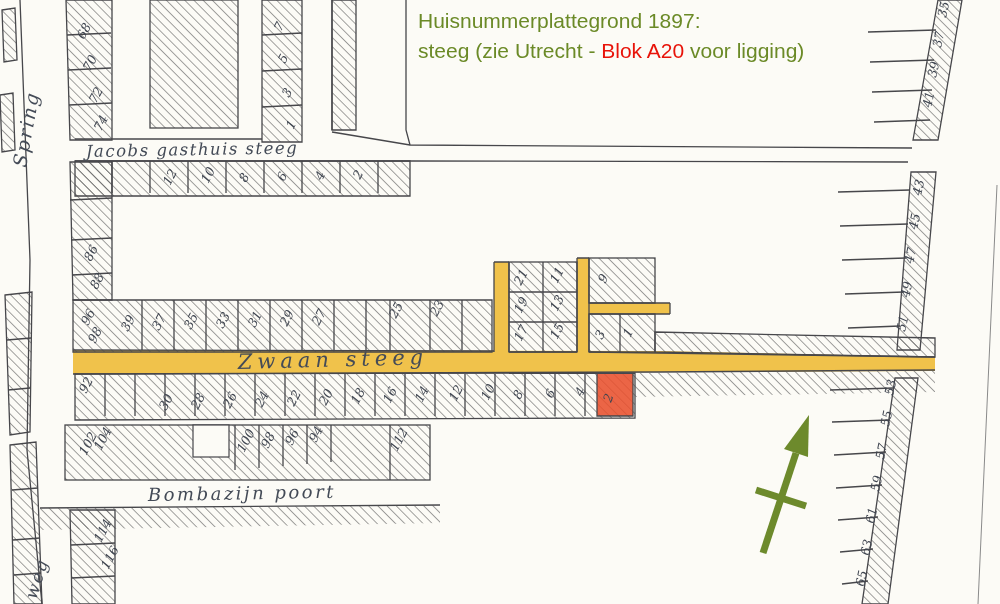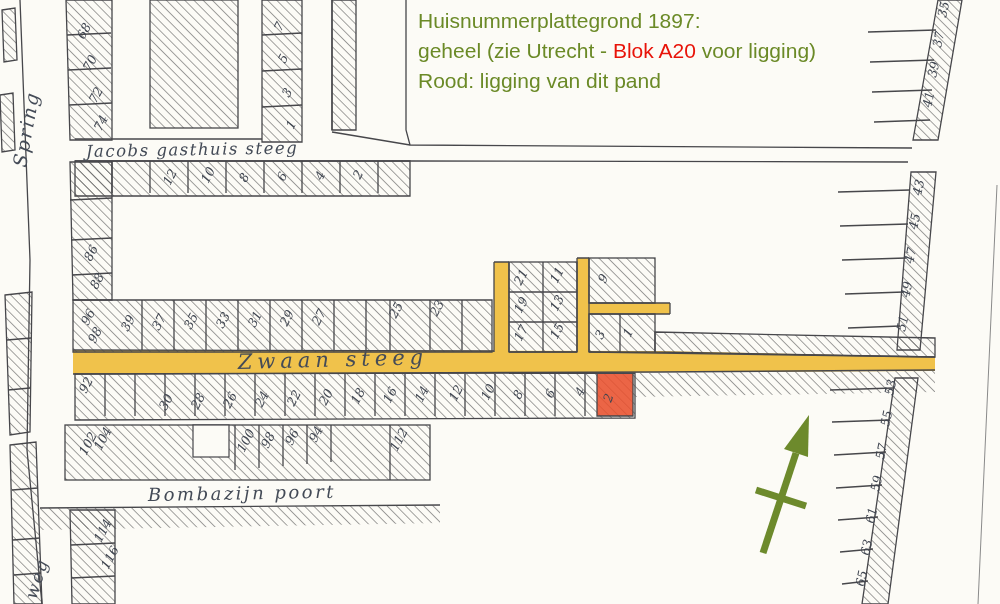--- a/index.html
+++ b/index.html
@@ -203,15 +203,14 @@
 
   <g>
     <path class="arrowline" d="M763,553 L796,453"></path>
     <polygon class="arrowfill" points="809,415 808,457 784,449"></polygon>
     <path class="arrowline" d="M756,490 L806,506" stroke-width="6.5"></path>
   </g>
 </svg>
 
 <div class="annot">
   <div>Huisnummerplattegrond 1897:</div>
-  <div><span>geheel (zie Utrecht - </span><span class="hl">Blok A20</span><span> voor ligging)</span></div>
-  <div>Rood: ligging van dit pand</div>
+  <div><span>steeg (zie Utrecht - </span><span class="hl">Blok A20</span><span> voor ligging)</span></div>
 </div>
 
 </body></html>

